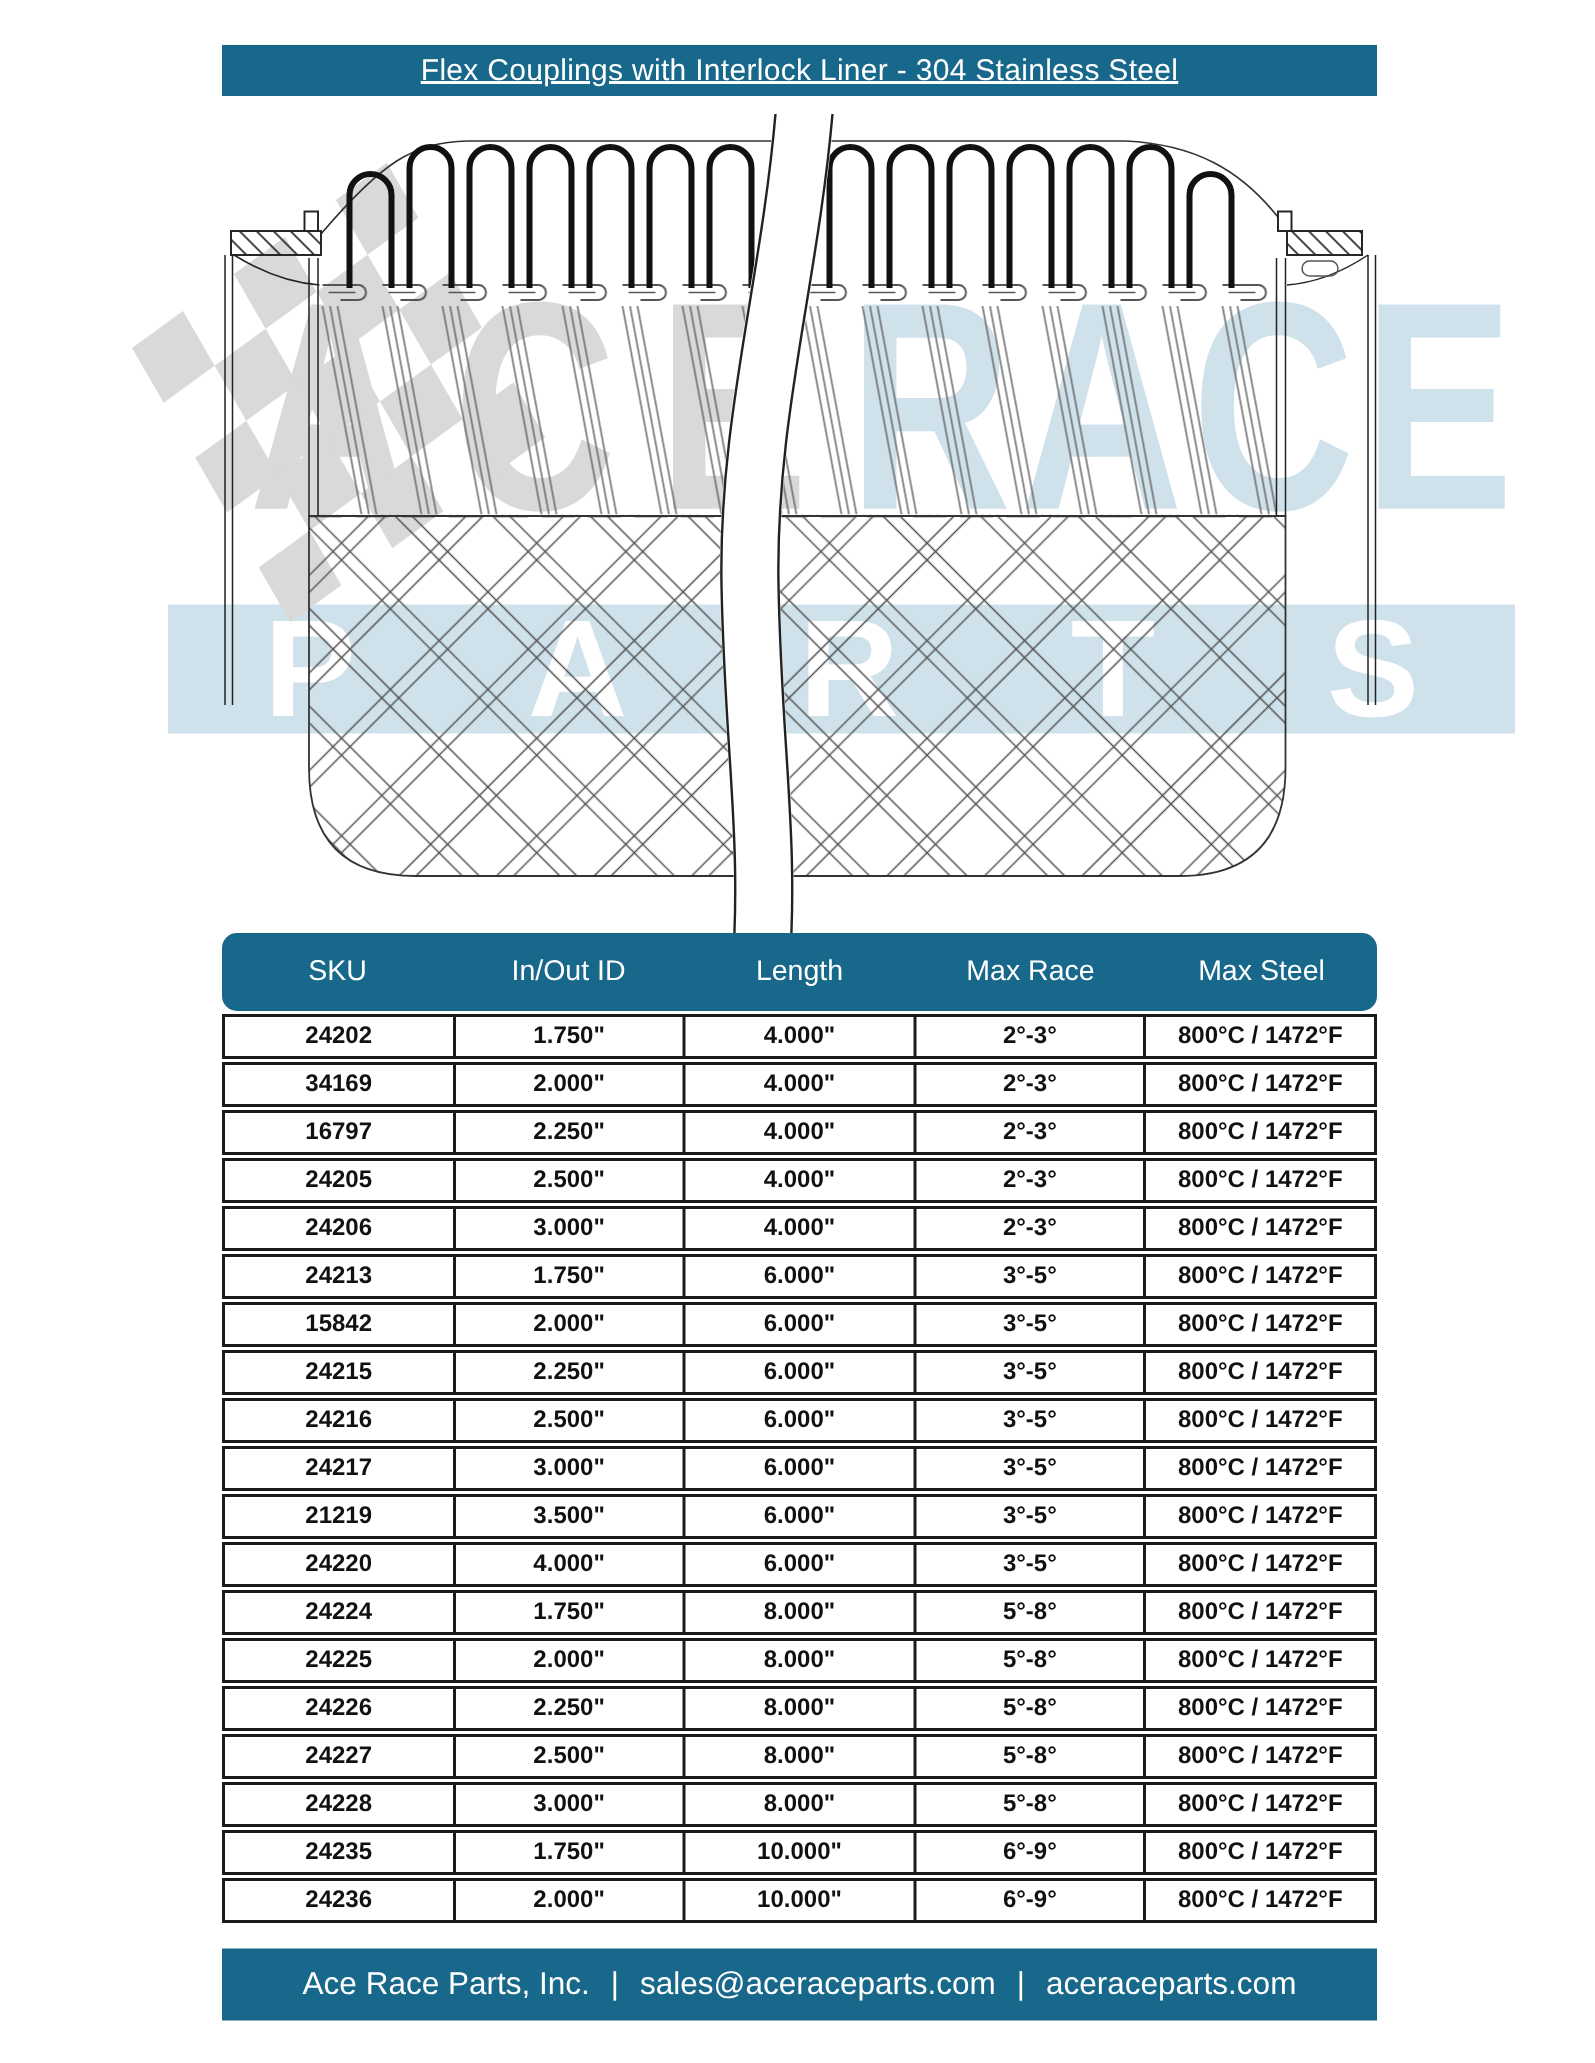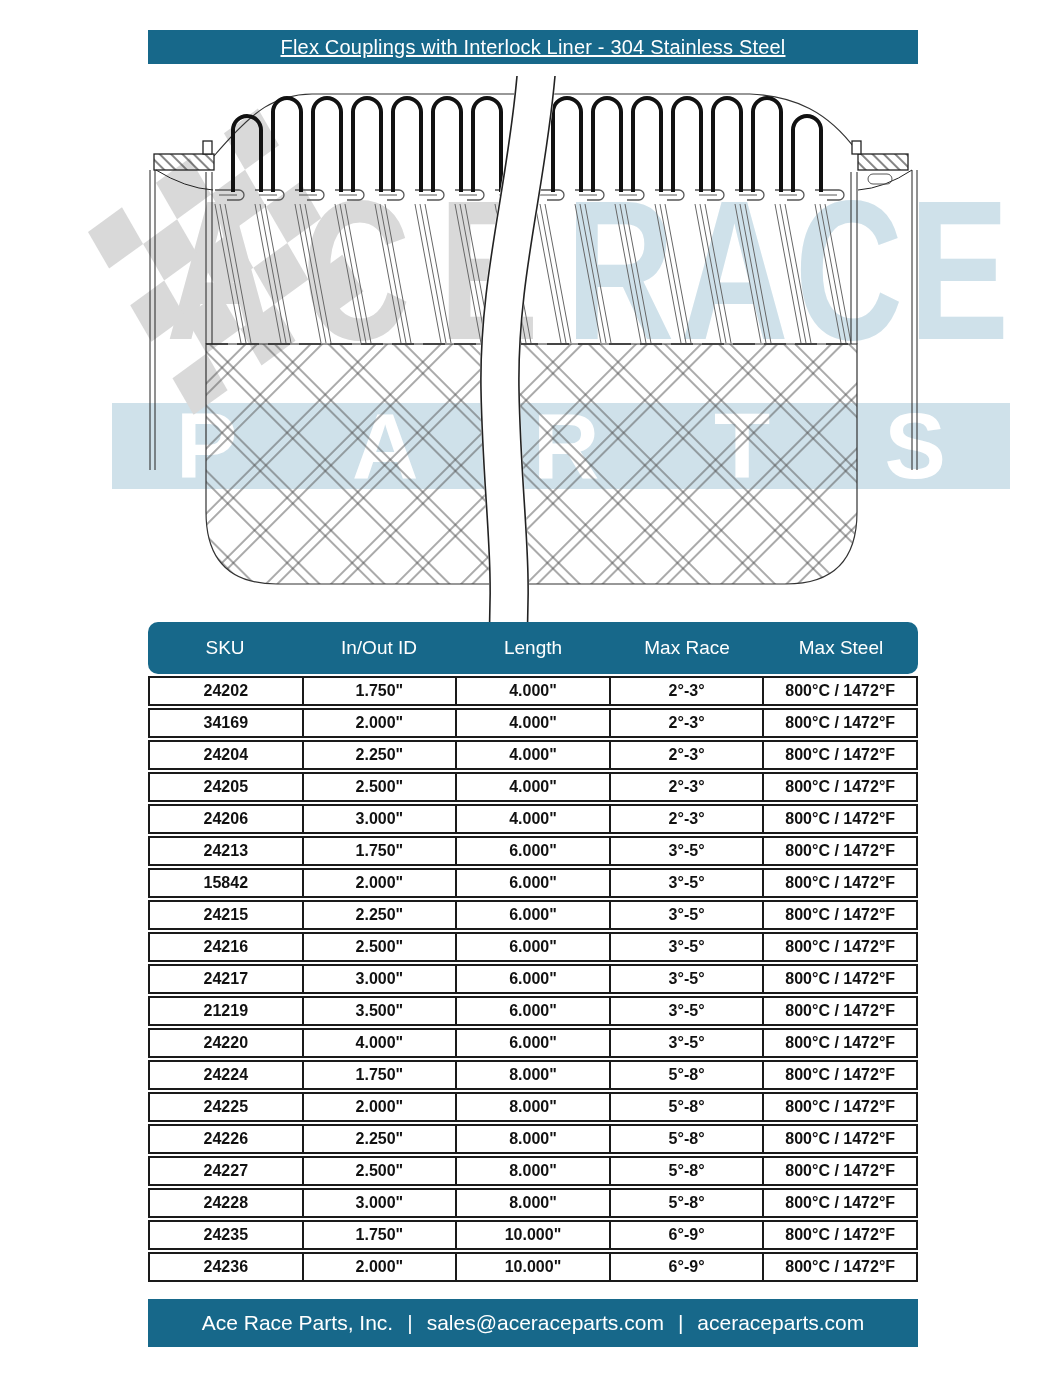--- a/index.html
+++ b/index.html
@@ -161,21 +161,21 @@
           <div>800°C / 1472°F</div>
         </div>
         <div class="t-row">
           <div>34169</div>
           <div>2.000"</div>
           <div>4.000"</div>
           <div>2°-3°</div>
           <div>800°C / 1472°F</div>
         </div>
         <div class="t-row">
-          <div>24204</div>
+          <div>16797</div>
           <div>2.250"</div>
           <div>4.000"</div>
           <div>2°-3°</div>
           <div>800°C / 1472°F</div>
         </div>
         <div class="t-row">
           <div>24205</div>
           <div>2.500"</div>
           <div>4.000"</div>
           <div>2°-3°</div>

